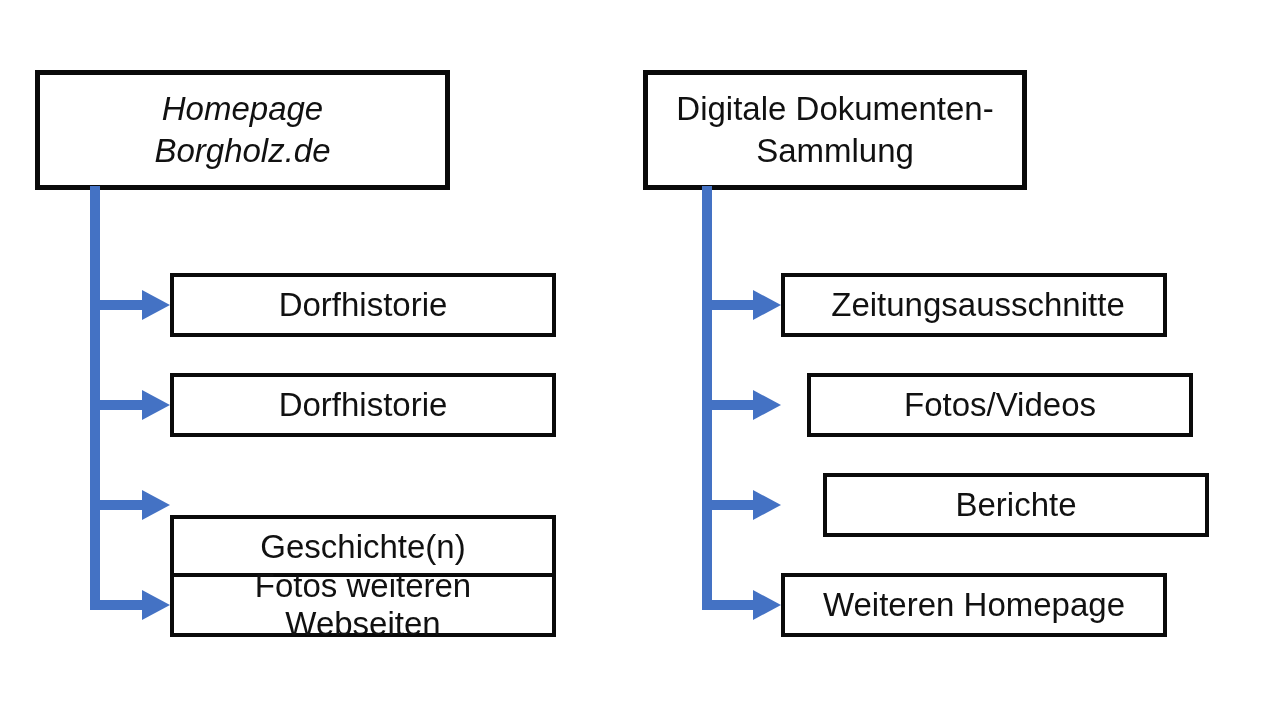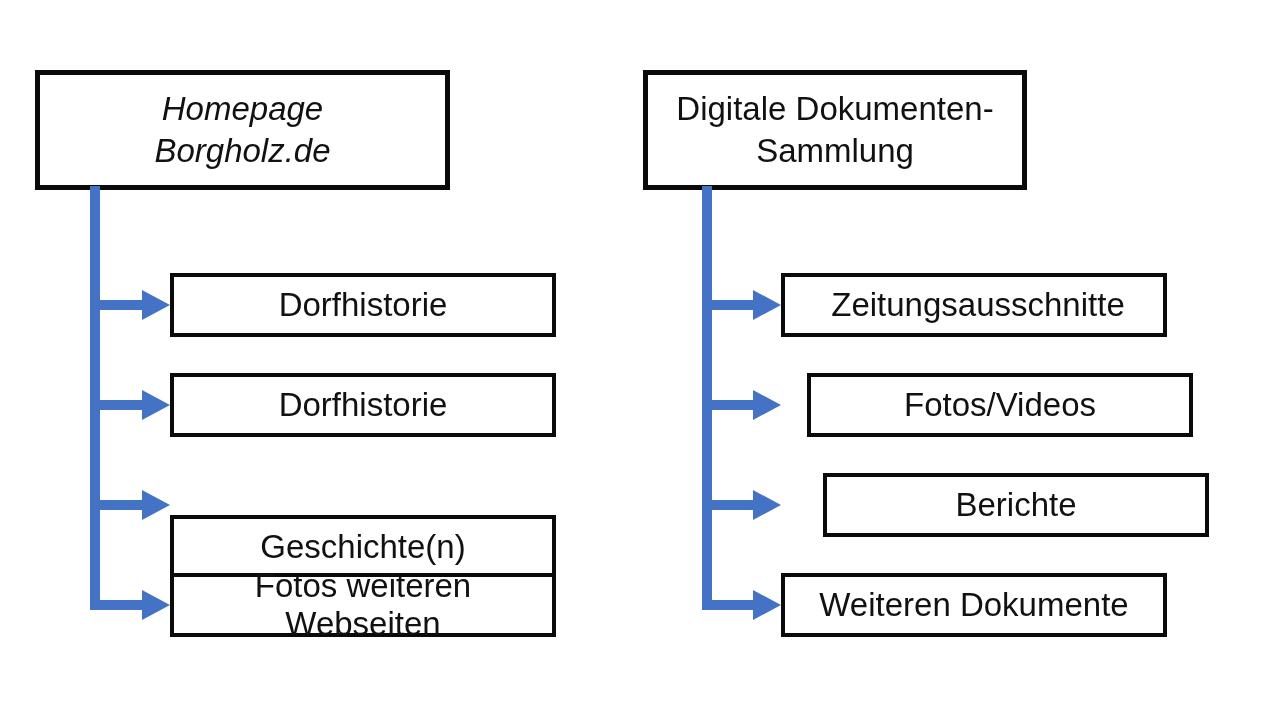--- a/index.html
+++ b/index.html
@@ -130,17 +130,17 @@
     <div class="node child-box" style="left:781px; top:273px;padding-left:8px;">
       <span class="label">Zeitungsausschnitte</span>
     </div>
     <div class="node child-box" style="left:807px; top:373px;">
       <span class="label">Fotos/Videos</span>
     </div>
     <div class="node child-box" style="left:823px; top:473px;">
       <span class="label">Berichte</span>
     </div>
     <div class="node child-box" style="left:781px; top:573px;">
-      <span class="label">Weiteren Dokumente</span>
+      <span class="label">Weiteren Homepage</span>
     </div>
   </section>
 
 </div>
 
 </body></html>

